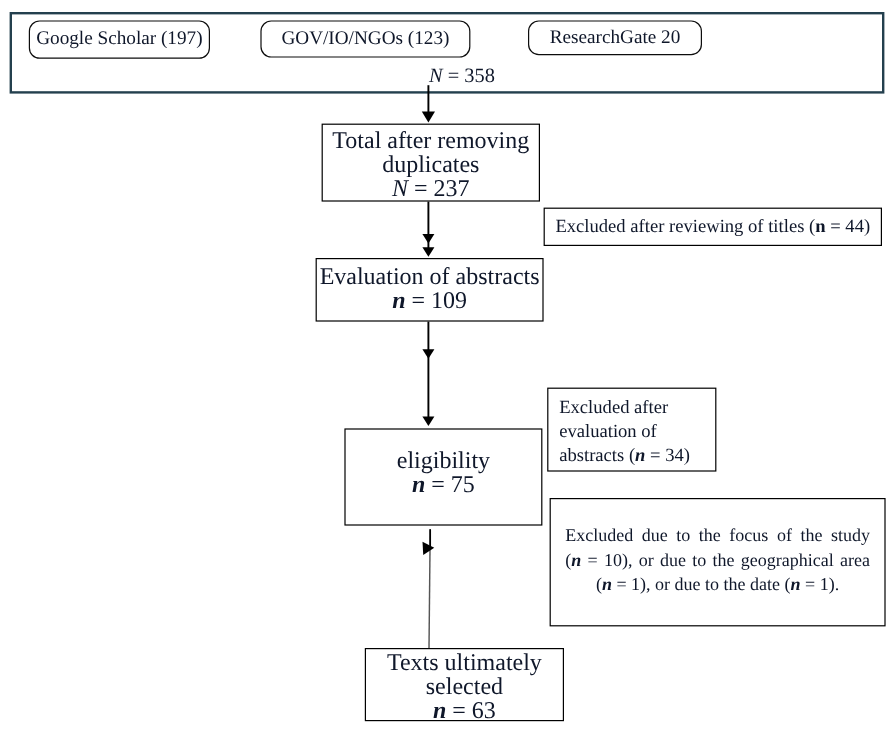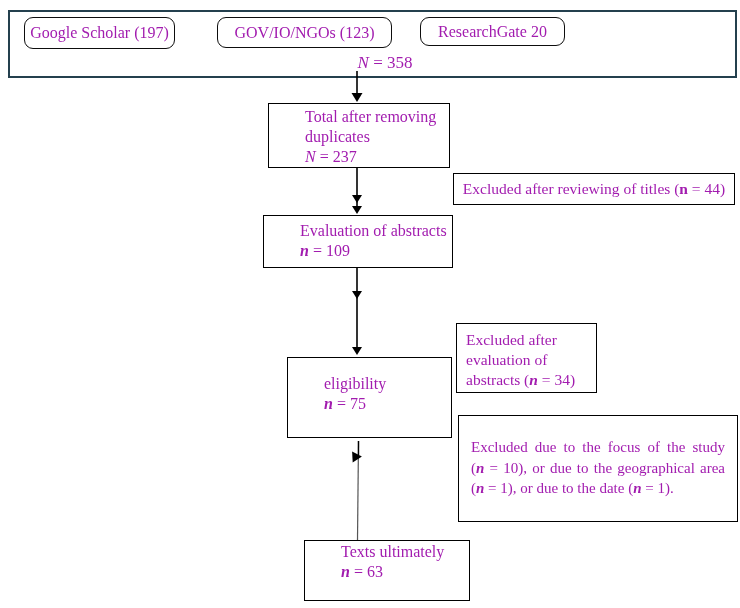--- a/index.html
+++ b/index.html
@@ -1,58 +1,58 @@
 <!DOCTYPE html>
 <html style="--panel-border: #24404e;"><head>
 <meta charset="utf-8">
 <style>
   html,body{margin:0;padding:0;background:#fff;}
   .stage{
-    position:relative;width:740px;height:608px;background:#fff;color:#a21caf;
+    position:relative;width:740px;height:608px;background:#fff;color:#0f172a;
     font-family:"Liberation Serif","DejaVu Serif",serif;overflow:hidden;
   }
   .abs{position:absolute;box-sizing:border-box;}
   .panel{border:2px solid var(--panel-border,#24404e);background:#fff;}
   .rbox{
     border:1.5px solid #0d0d0d;border-radius:9px;background:#fff;
     display:flex;align-items:center;justify-content:center;
     font-size:16px;white-space:nowrap;
   }
   .nbox{
-    border:1.6px solid #000;background:#fff;
-    font-size:16px;line-height:20px;padding-left:36px;
+    border:1.6px solid #000;background:#fff;text-align:center;
+    font-size:20px;line-height:20px;
   }
   .sbox{
     border:1.5px solid #000;background:#fff;
     font-size:15.5px;line-height:20px;
   }
   .sbox1{display:flex;align-items:center;justify-content:center;white-space:nowrap;}
   .sbox2{padding:6px 9px;text-align:left;}
   .sbox3{padding:21px 12px 8px 12px;font-size:15px;line-height:20.5px;}
   .jline{text-align:justify;text-align-last:justify;}
-  .lline{text-align:left;}
+  .lline{text-align:center;}
   .total{font-size:17px;text-align:center;white-space:nowrap;}
   .sym-it{font-style:italic;font-weight:normal;}
   .sym-bi{font-style:italic;font-weight:bold;}
   .sym-b{font-style:normal;font-weight:bold;}
   .arrows{position:absolute;left:0;top:0;width:740px;height:608px;pointer-events:none;}
 </style>
 </head>
 <body>
 
 <div class="stage">
 
   <div class="abs panel" style="left:8px;top:10px;width:729px;height:68px;">
     <div class="abs rbox" style="left:14px;top:5px;width:151px;height:32px;">
       <span>Google Scholar (197)</span>
     </div>
     <div class="abs rbox" style="left:207px;top:5px;width:175px;height:31px;">
       <span>GOV/IO/NGOs (123)</span>
     </div>
-    <div class="abs rbox" style="left:410px;top:5px;width:145px;height:29px;">
+    <div class="abs rbox" style="left:430px;top:5px;width:145px;height:29px;">
       <span>ResearchGate 20</span>
     </div>
     <div class="abs total" style="left:308px;top:41px;width:134px;">
       <span class="sym-it">N</span><span> = 358</span>
     </div>
   </div>
 
   <div class="abs nbox" style="left:268px;top:103px;width:182px;height:65px;padding-top:3px;">
     <div>Total after removing</div>
     <div>duplicates</div>
@@ -80,20 +80,21 @@
   </div>
 
   <div class="abs sbox sbox3" style="left:458px;top:415px;width:280px;height:107px;">
     <div class="jline">Excluded due to the focus of the study</div>
     <div class="jline"><span>(</span><span class="sym-bi">n</span><span> = 10), or due to the geographical area</span></div>
     <div class="lline"><span>(</span><span class="sym-bi">n</span><span> = 1), or due to the date (</span><span class="sym-bi">n</span><span> = 1).</span></div>
   </div>
 
   <div class="abs nbox" style="left:304px;top:540px;width:166px;height:61px;padding-top:1px;">
     <div>Texts ultimately</div>
+    <div>selected</div>
     <div><span class="sym-bi">n</span><span> = 63</span></div>
   </div>
 
   <svg class="arrows" viewBox="0 0 740 608" aria-hidden="true">
     <g>
       <line x1="357" y1="71" x2="357" y2="96" stroke="#000" stroke-width="1.6"></line>
       <polygon points="351.5,93 362.5,93 357,102" fill="#000"></polygon>
     </g>
     <g>
       <line x1="357" y1="168" x2="357" y2="208" stroke="#000" stroke-width="1.6"></line>

